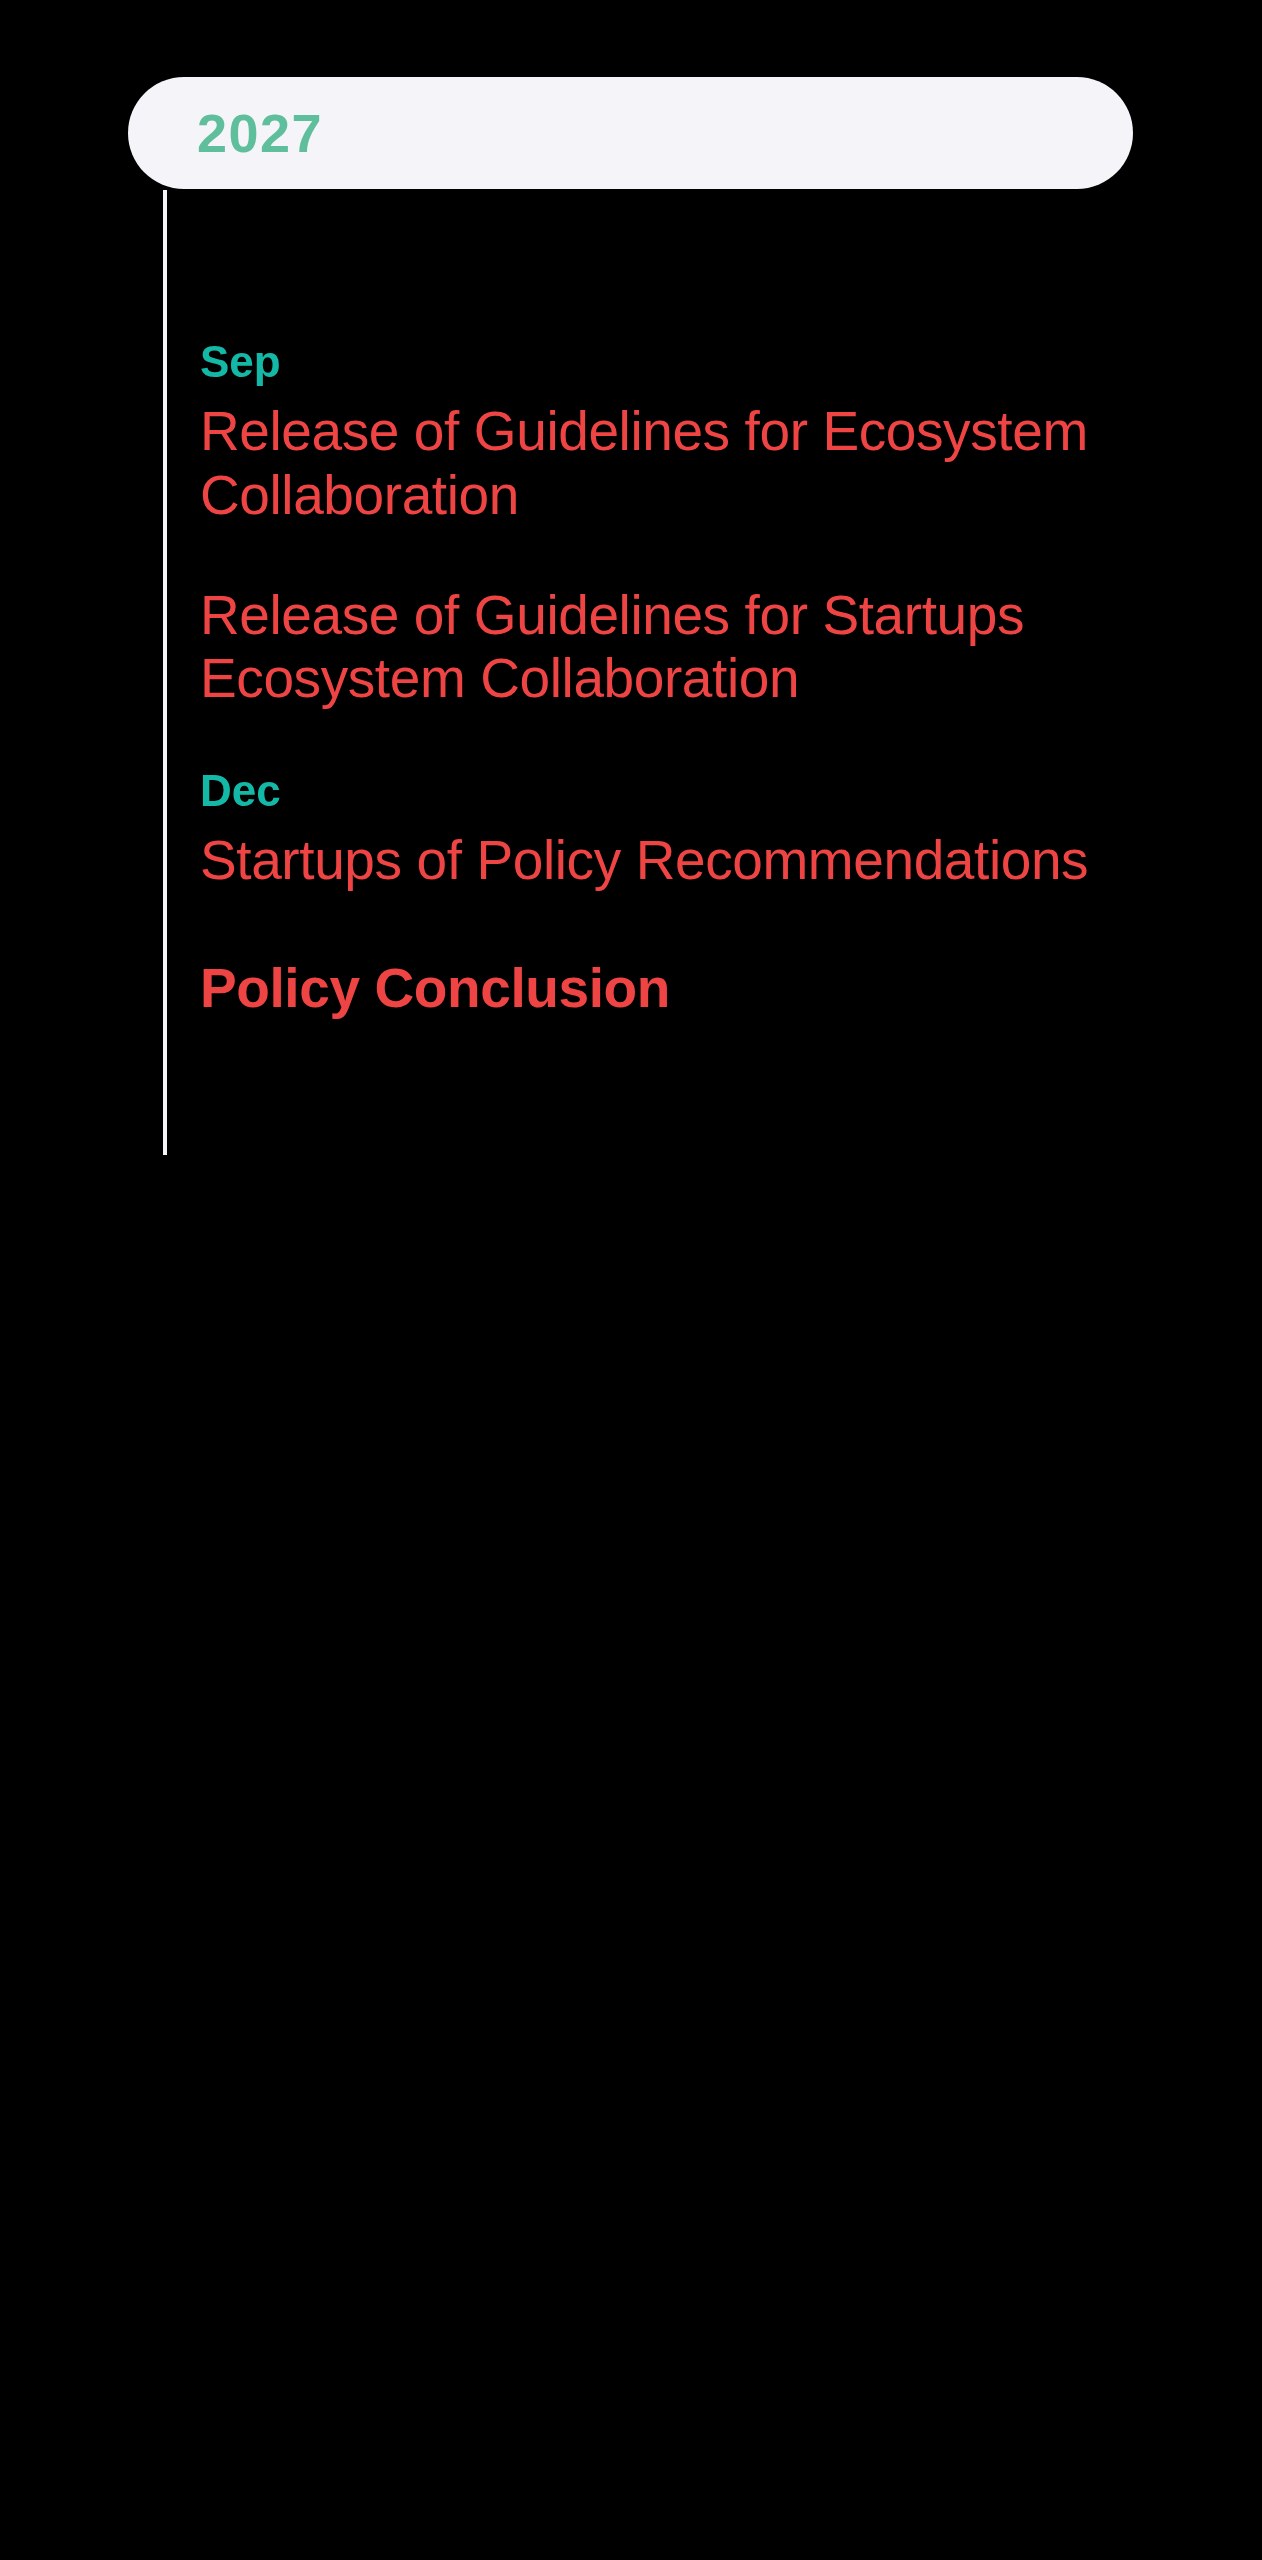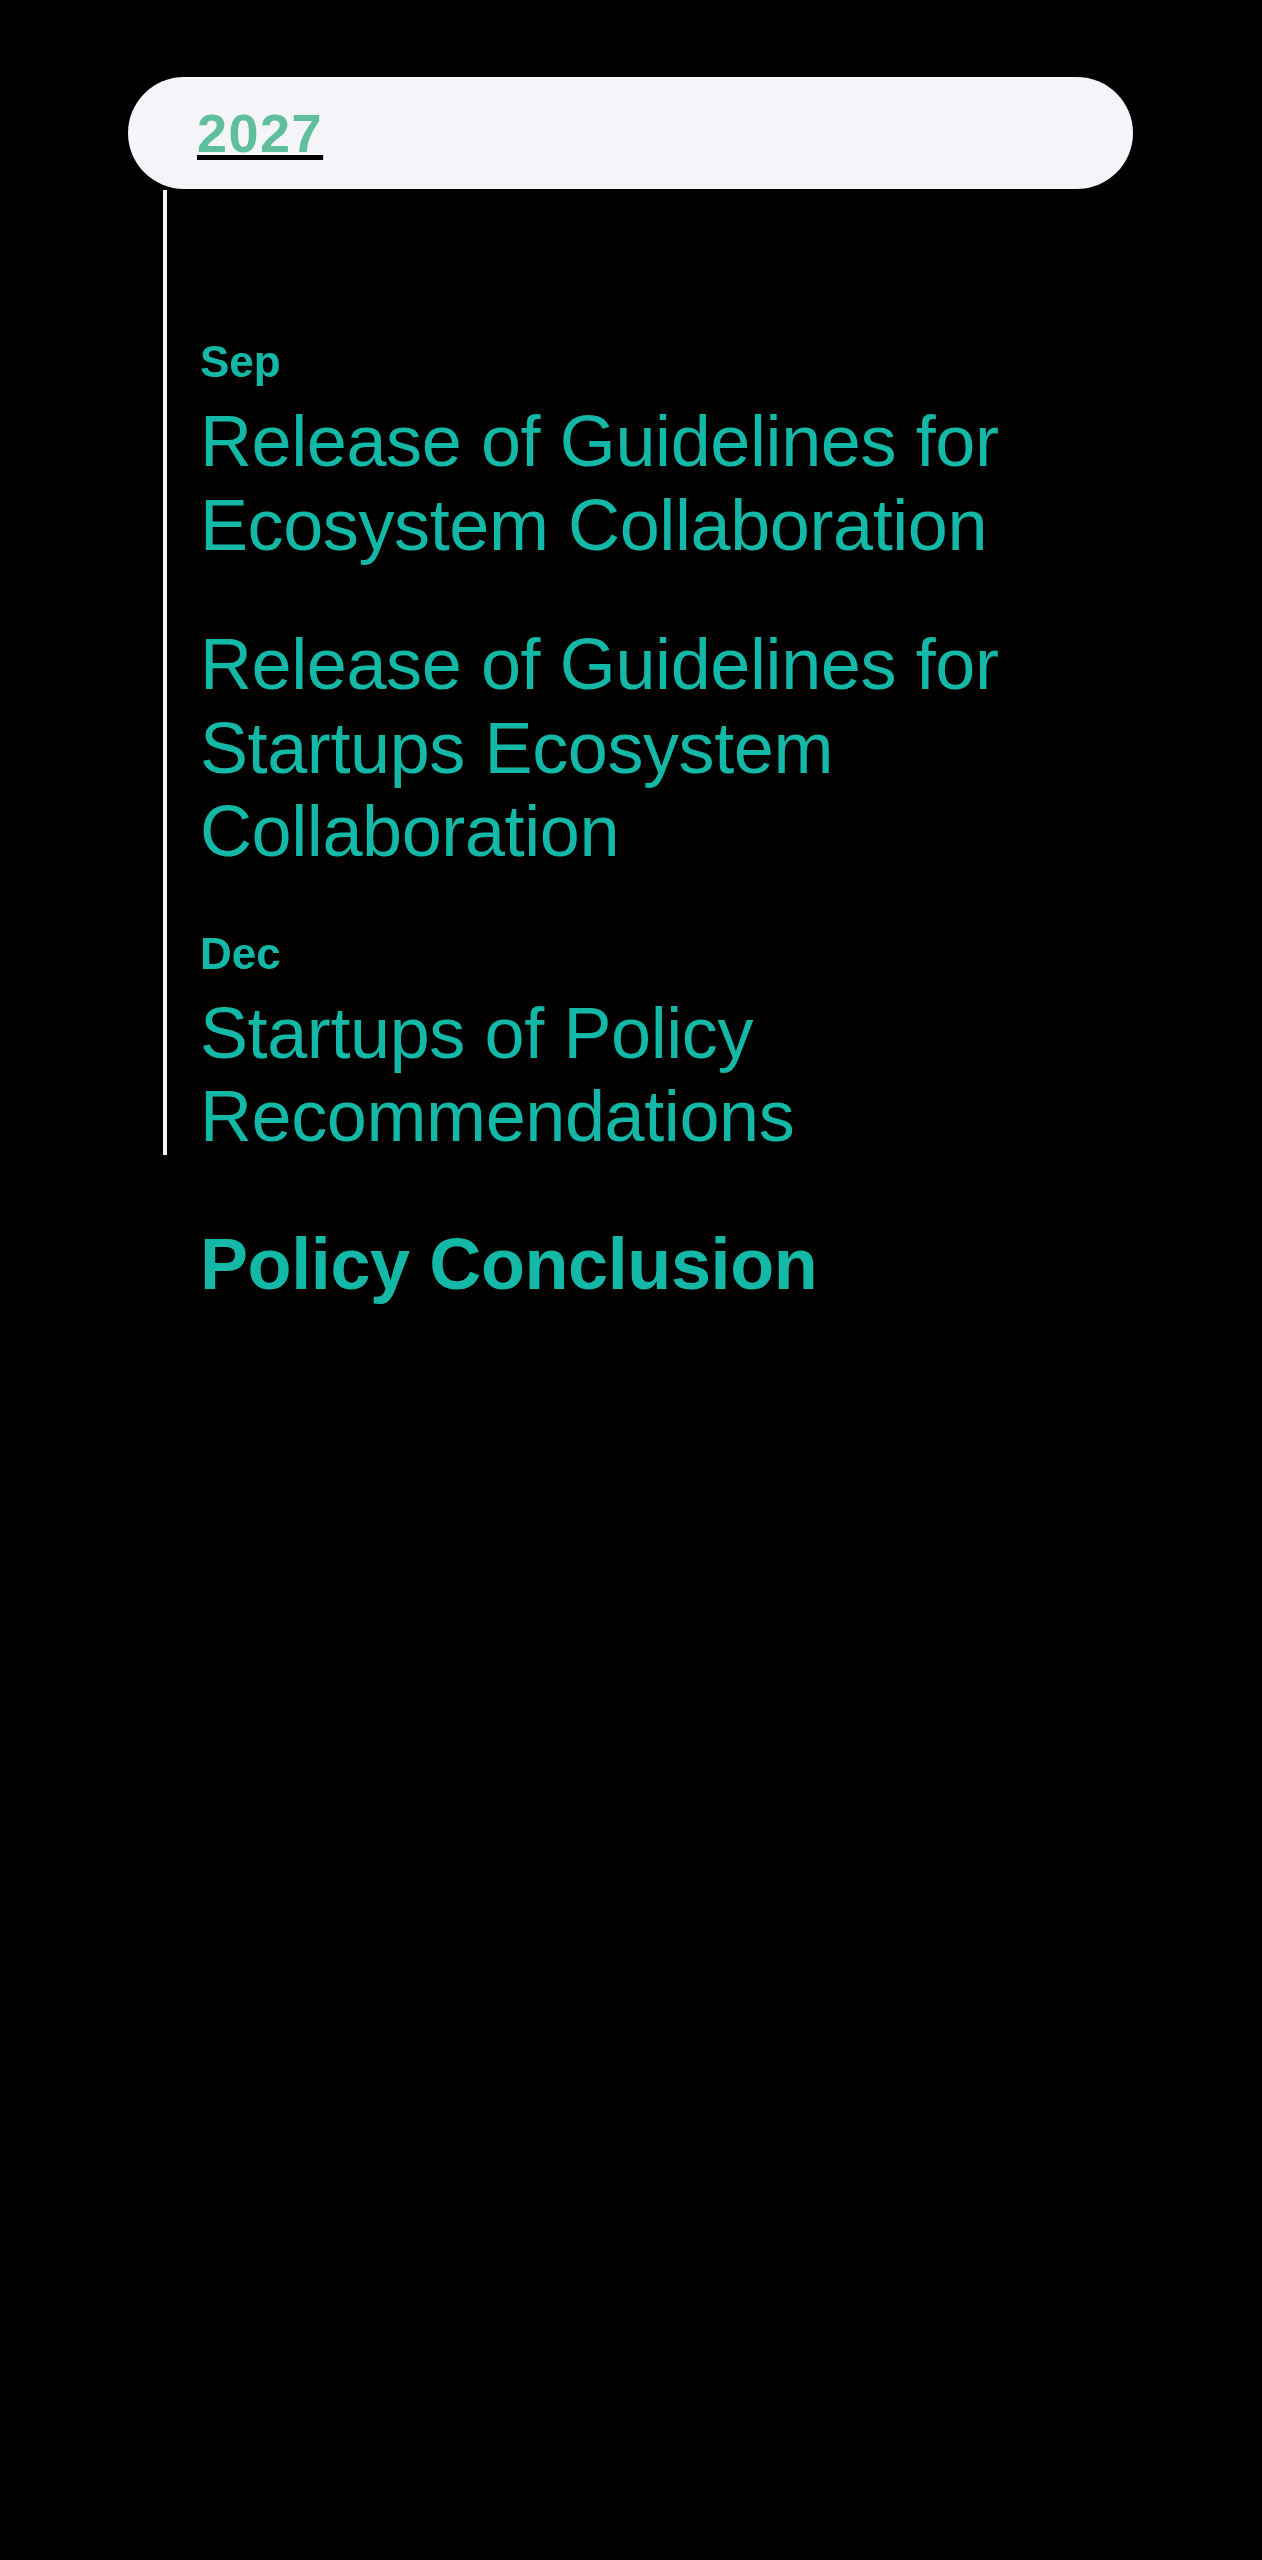--- a/index.html
+++ b/index.html
@@ -28,21 +28,20 @@
   .year-badge {
     position: absolute;
     left: 128px;
     top: 77px;
     width: 1005px;
     height: 112px;
     background: #F4F4F9;
     border-radius: 56px;
     display: flex;
     align-items: center;
-    text-decoration: underline;
   }
 
   .year-badge-label {
     margin-left: 69px;
     font-size: 54px;
     font-weight: 700;
     letter-spacing: 1.5px;
     color: #5FBE9B;
     line-height: 1;
     font-family: "Liberation Sans", "DejaVu Sans", sans-serif;
@@ -69,24 +68,24 @@
   .month-label {
     font-size: 44px;
     font-weight: 700;
     line-height: 1.0;
     color: #14b8a6;
     margin-bottom: 16px;
     font-family: "Liberation Sans", "DejaVu Sans", sans-serif;
   }
 
   .entry-title {
-    font-size: 72px;
+    font-size: 55px;
     font-weight: 400;
     line-height: 1.16;
-    color: #14b8a6;
+    color: #ef4444;
     letter-spacing: -0.4px;
     max-width: 990px;
   }
 
   .entry-title.bold {
     font-weight: 700;
   }
 
   .block {
     margin-bottom: 58px;

